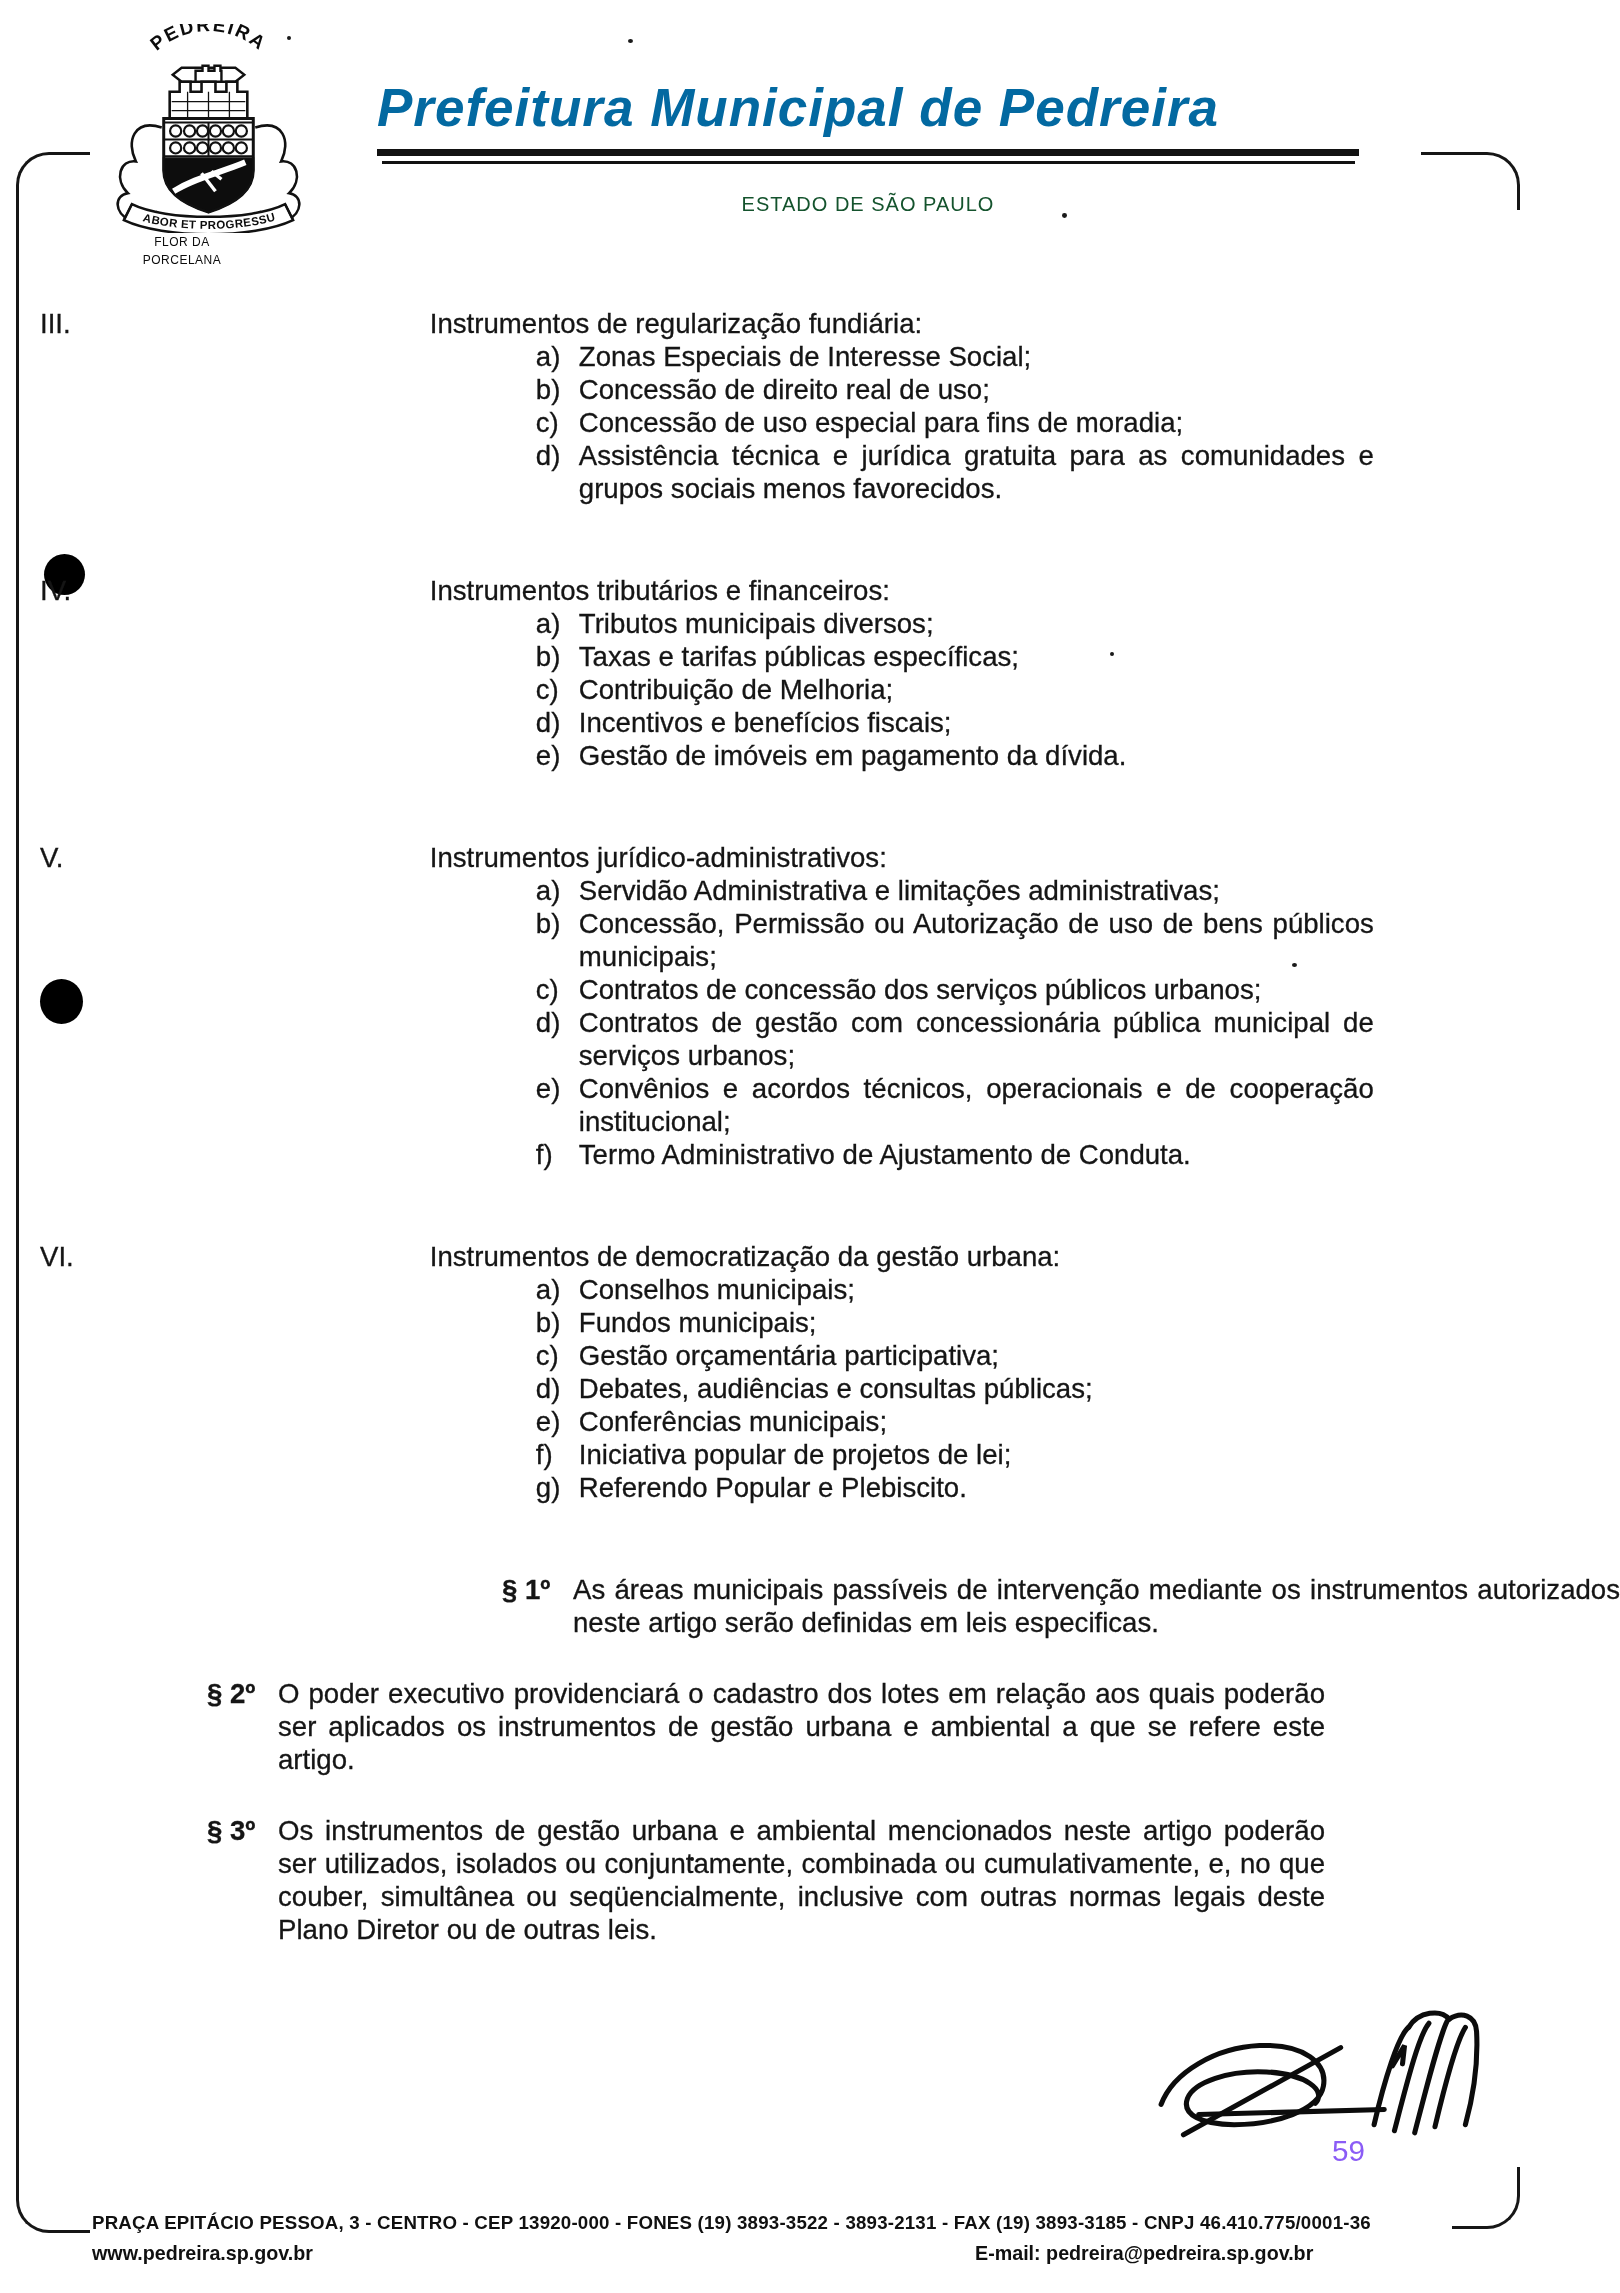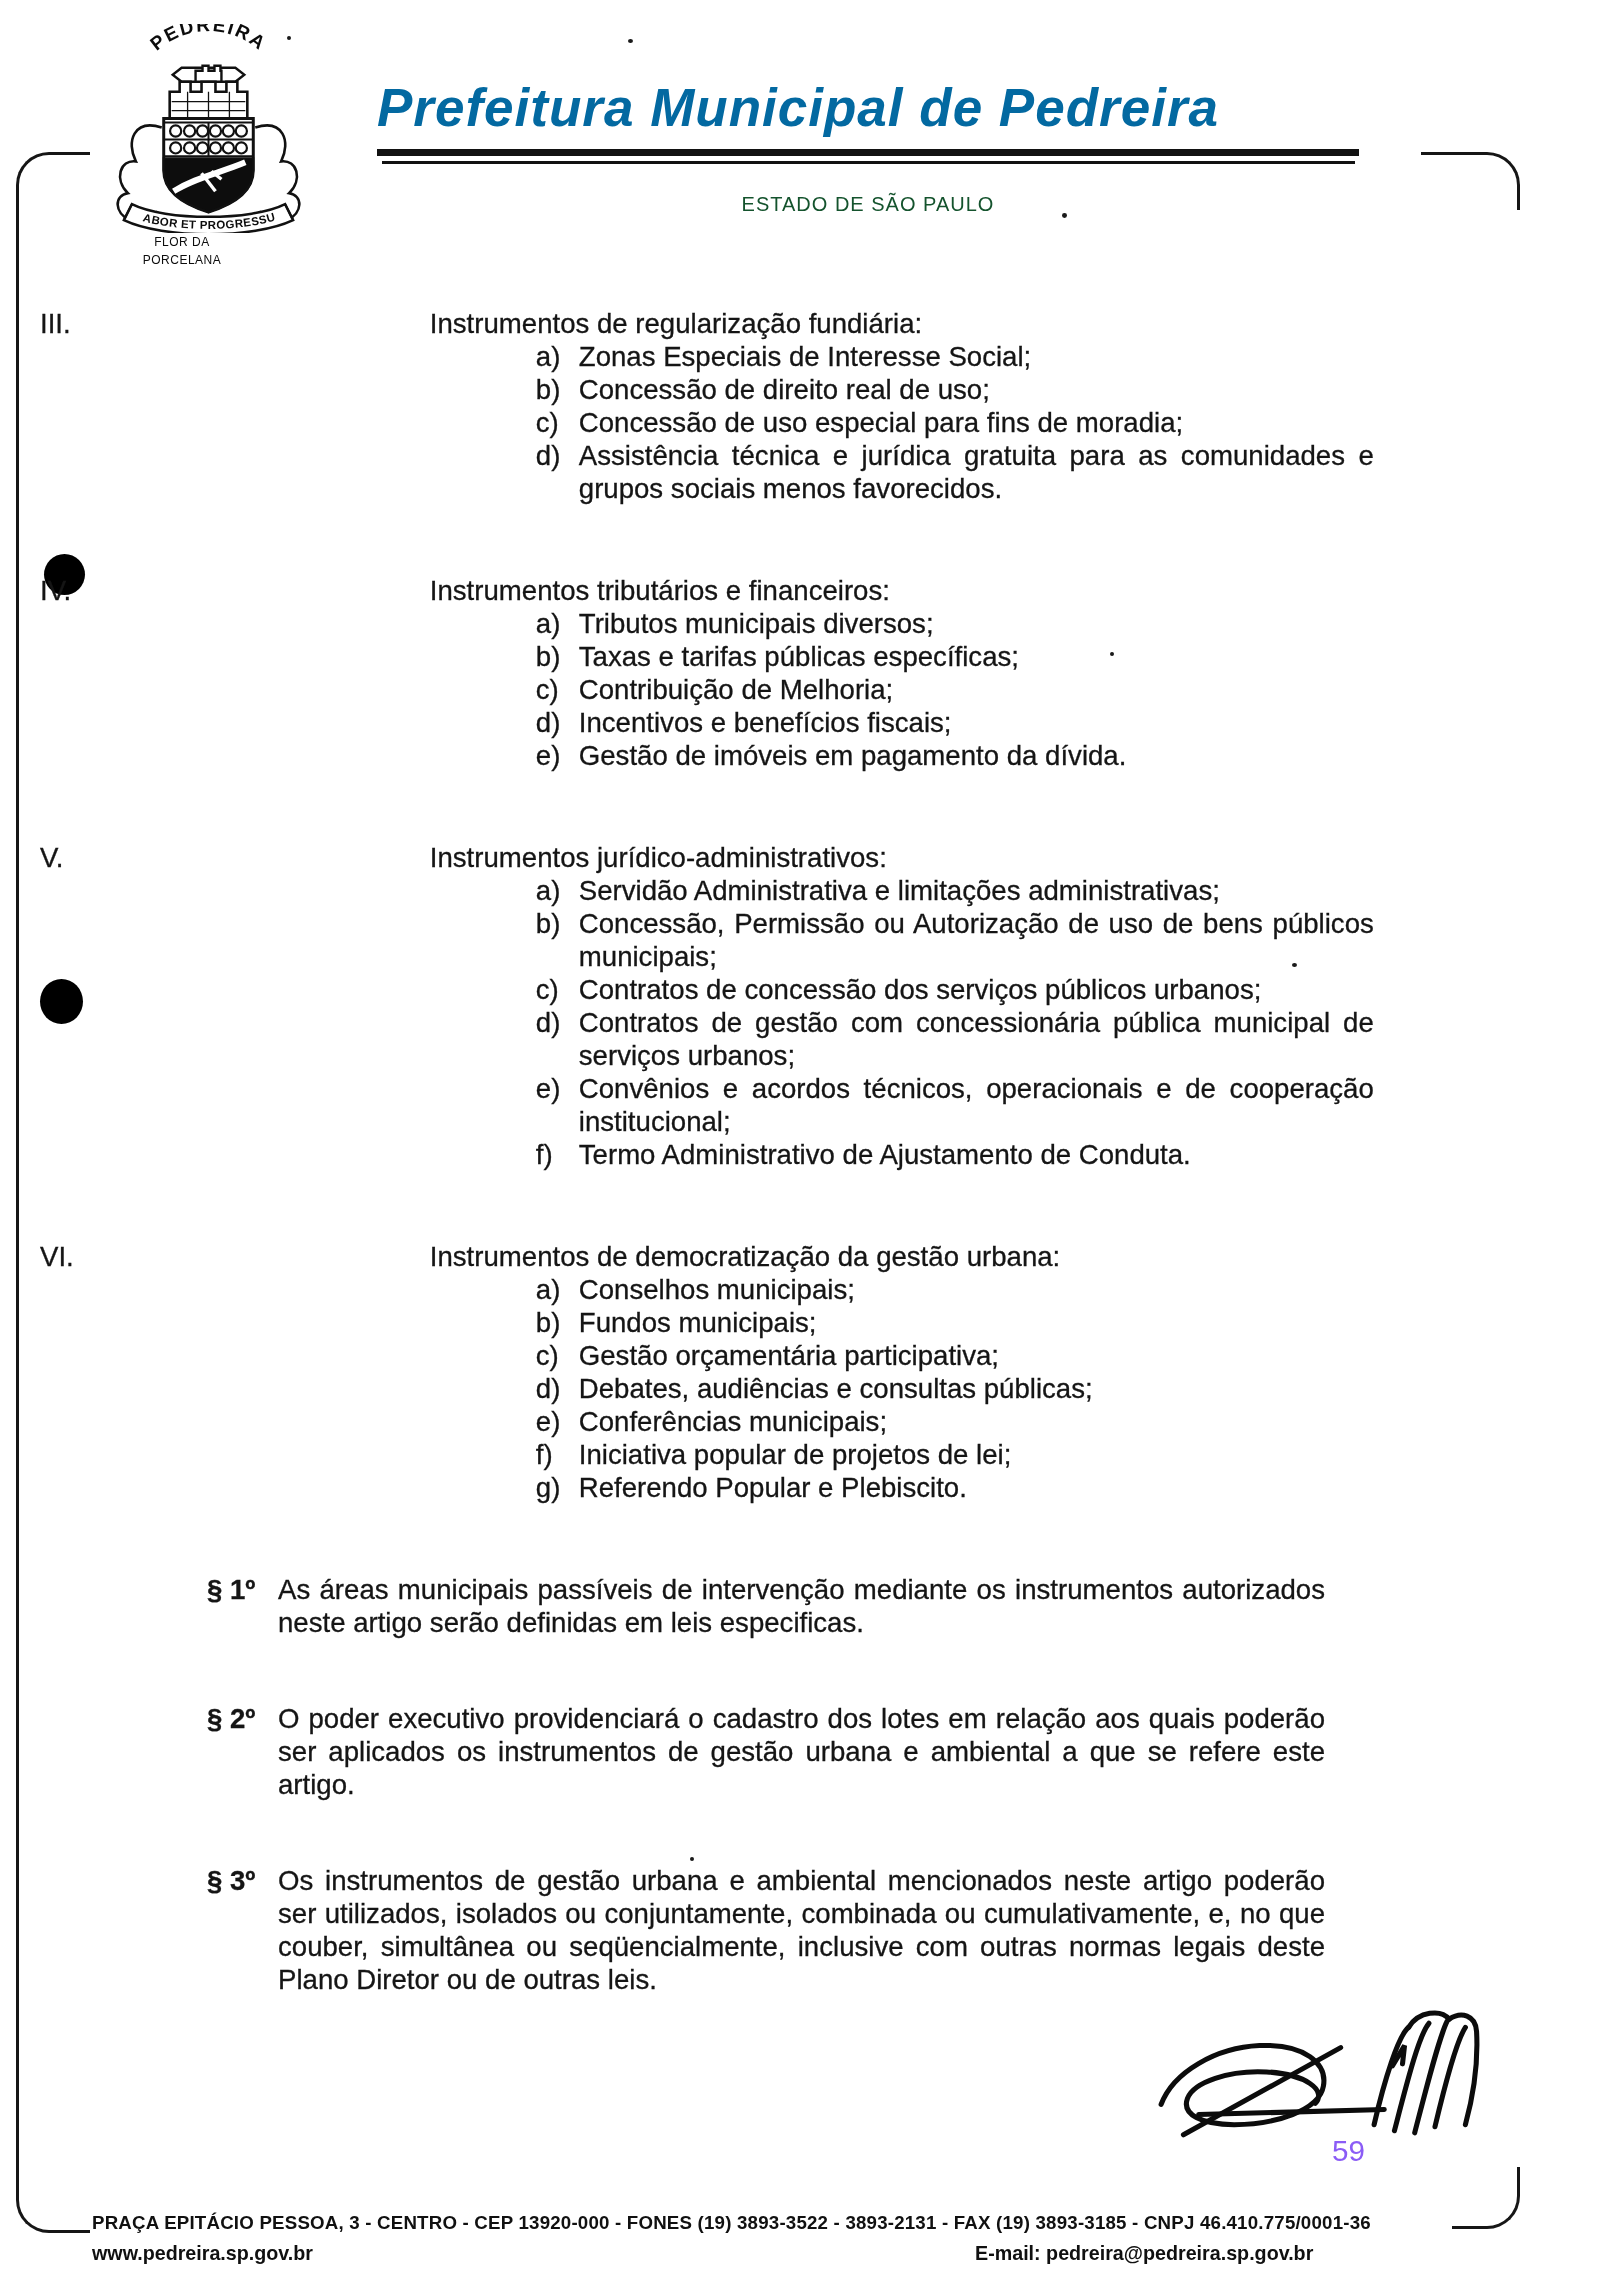--- a/index.html
+++ b/index.html
@@ -44,22 +44,22 @@
   }
 
   
   .content { position:absolute; left:0; top:307px; width:1620px; -webkit-text-stroke:0.3px #161616; }
   .section { display:flex; font-size:27.6px; line-height:33px; margin-bottom:69px; }
   .numeral { flex:0 0 374px; text-align:left;margin-left:40px; }
   .sec-right { margin-left:15.8px; width:945px; }
   .item { display:flex; }
   .letter { flex:0 0 43px; margin-left:106px; }
   .itext { width:795px; text-align:justify; }
-  .paragraph { display:flex; font-size:27.6px; line-height:33px; margin-top:63px; }
-  .paragraph.first { margin-top:61px; }
+  .paragraph { display:flex; font-size:27.6px; line-height:33px; margin-top:38px; }
+  .paragraph.first { margin-top:61px;justify-content:flex-end; }
   .plabel { flex:0 0 71px; margin-left:207px; font-weight:bold; white-space:nowrap; }
   .ptext { width:1047px; text-align:justify; }
 
   
   .signature { position:absolute; left:1153px; top:2002px; width:355px; height:148px; }
   .page-number { position:absolute; left:1332px; top:2134px; font-size:29.6px; color:#8b5cf6; }
 
   
   .footer-line1 {
     position:absolute; left:92px; top:2212px; width:1438px; font-size:18.7px; font-weight:bold;

